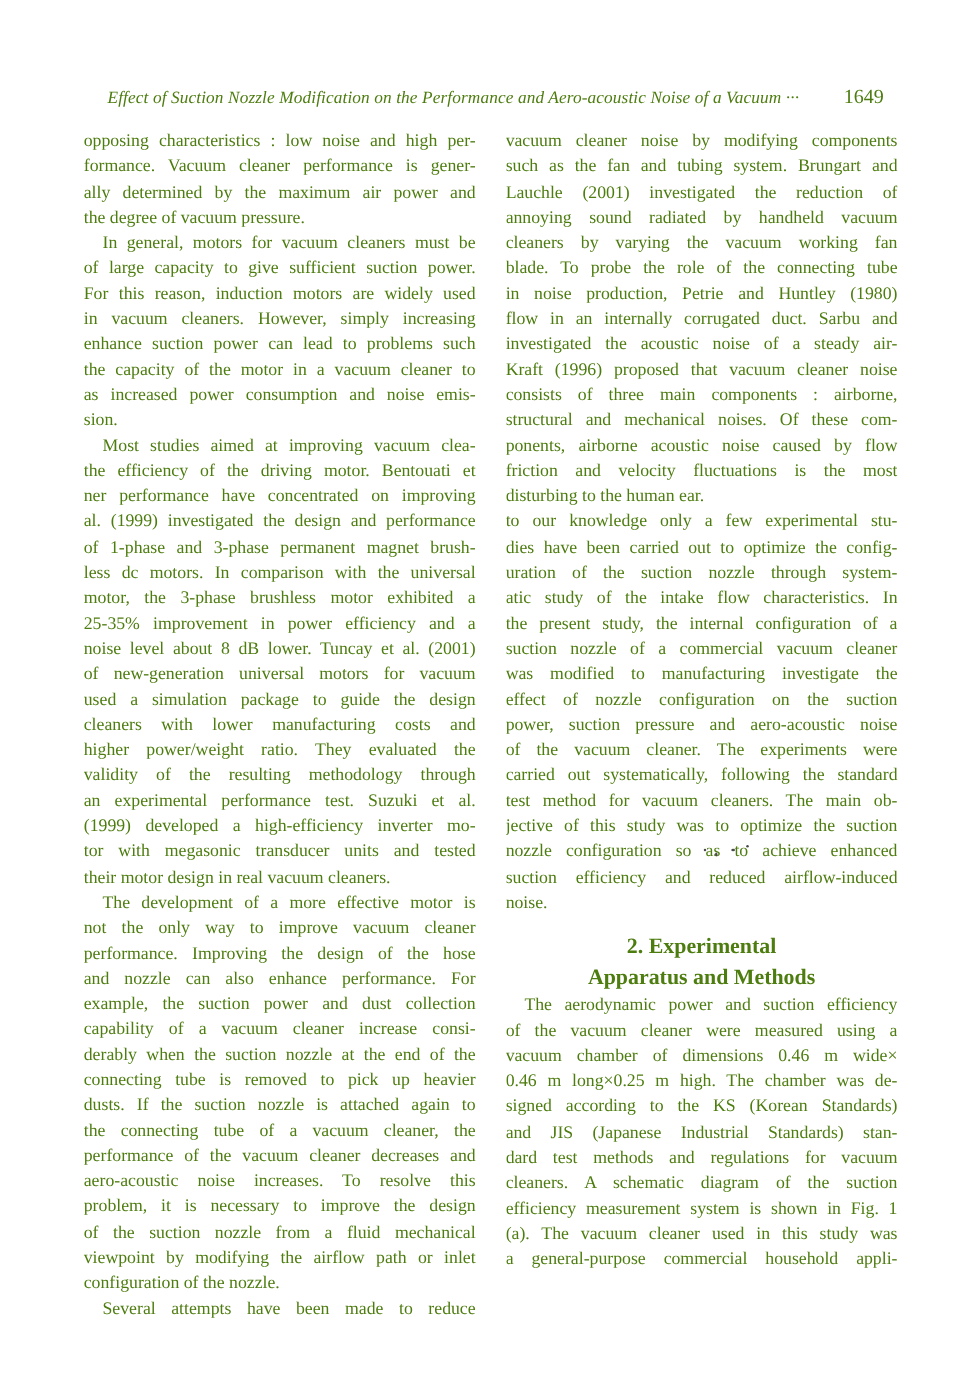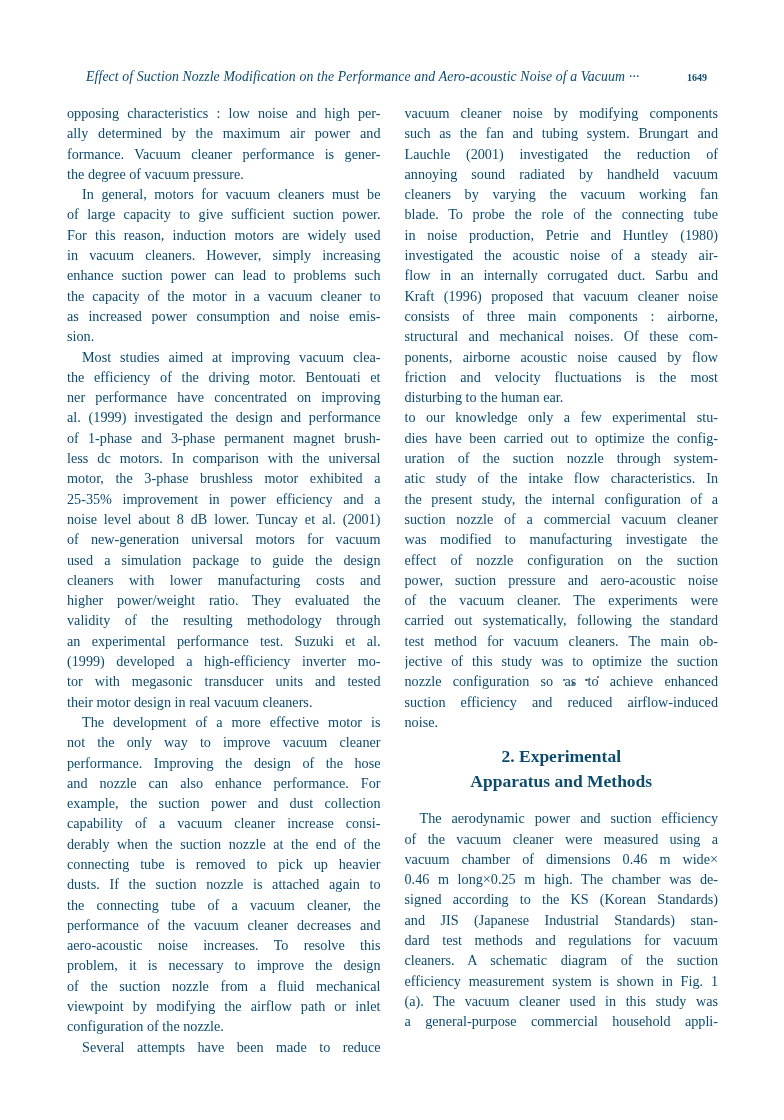--- a/index.html
+++ b/index.html
@@ -1,40 +1,40 @@
 <!DOCTYPE html>
 <html><head>
 <meta charset="utf-8">
 <style>
   html,body{margin:0;padding:0;background:#e8e8e8;}
   .page{
     position:relative;width:784px;height:1120px;background:#ffffff;
-    font-family:"Liberation Serif","DejaVu Serif",serif;color:#0c4a6e;
+    font-family:"Liberation Serif","DejaVu Serif",serif;color:#4d7c0f;
     overflow:hidden;margin:0 auto;
   }
   .running-head{
     position:absolute;top:69px;left:67px;width:651px;
     box-sizing:border-box;padding-left:19px;padding-right:11px;
     display:flex;justify-content:space-between;align-items:baseline;
   }
   .rh-title{font-style:italic;font-size:13.8px;letter-spacing:0.1px;white-space:nowrap;}
-  .rh-page{font-weight:700;font-size:10px;font-style:normal;}
+  .rh-page{font-weight:400;font-size:16px;font-style:normal;}
   .columns{
     position:absolute;top:103px;left:67px;width:651px;
     display:flex;gap:24px;
   }
   .col{width:321px;}
   .line{
     font-size:14.2px;line-height:20.3px;height:20.3px;overflow:hidden;
     text-align:justify;text-align-last:justify;text-justify:inter-word;
   }
   .line.end{text-align-last:left;}
   .line.indent{text-indent:15px;}
   .sec-heading{
-    margin-top:12px;margin-bottom:14px;text-align:center;
+    margin-top:12px;text-align:center;
   }
   .h-line{font-weight:700;font-size:17.5px;line-height:25px;}
   .speck{position:absolute;background:#4a4a4a;border-radius:50%;}
   .s1{left:563px;top:679px;width:2px;height:2px;}
   .s2{left:572px;top:682px;width:2px;height:3px;}
   .s3{left:585px;top:679px;width:3px;height:2px;}
   .s4{left:597px;top:676px;width:2px;height:2px;}
 </style>
 </head>
 <body>
@@ -43,22 +43,22 @@
 
   <header class="running-head">
     <span class="rh-title">Effect of Suction Nozzle Modification on the Performance and Aero-acoustic Noise of a Vacuum ···</span>
     <span class="rh-page">1649</span>
   </header>
 
   <main class="columns">
     <div class="col" id="col-left">
         <div class="para">
           <div class="line">opposing characteristics : low noise and high per-</div>
+          <div class="line">formance. Vacuum cleaner performance is gener-</div>
           <div class="line">ally determined by the maximum air power and</div>
-          <div class="line">formance. Vacuum cleaner performance is gener-</div>
           <div class="line end">the degree of vacuum pressure.</div>
         </div>
         <div class="para">
           <div class="line indent">In general, motors for vacuum cleaners must be</div>
           <div class="line">of large capacity to give sufficient suction power.</div>
           <div class="line">For this reason, induction motors are widely used</div>
           <div class="line">in vacuum cleaners. However, simply increasing</div>
           <div class="line">enhance suction power can lead to problems such</div>
           <div class="line">the capacity of the motor in a vacuum cleaner to</div>
           <div class="line">as increased power consumption and noise emis-</div>
@@ -108,22 +108,22 @@
       </div>
     <div class="col" id="col-right">
         <div class="para">
           <div class="line">vacuum cleaner noise by modifying components</div>
           <div class="line">such as the fan and tubing system. Brungart and</div>
           <div class="line">Lauchle (2001) investigated the reduction of</div>
           <div class="line">annoying sound radiated by handheld vacuum</div>
           <div class="line">cleaners by varying the vacuum working fan</div>
           <div class="line">blade. To probe the role of the connecting tube</div>
           <div class="line">in noise production, Petrie and Huntley (1980)</div>
+          <div class="line">flow in an internally corrugated duct. Sarbu and</div>
           <div class="line">investigated the acoustic noise of a steady air-</div>
-          <div class="line">flow in an internally corrugated duct. Sarbu and</div>
           <div class="line">Kraft (1996) proposed that vacuum cleaner noise</div>
           <div class="line">consists of three main components : airborne,</div>
           <div class="line">structural and mechanical noises. Of these com-</div>
           <div class="line">ponents, airborne acoustic noise caused by flow</div>
           <div class="line">friction and velocity fluctuations is the most</div>
           <div class="line end">disturbing to the human ear.</div>
         </div>
         <div class="para">
           <div class="line">to our knowledge only a few experimental stu-</div>
           <div class="line">dies have been carried out to optimize the config-</div>

